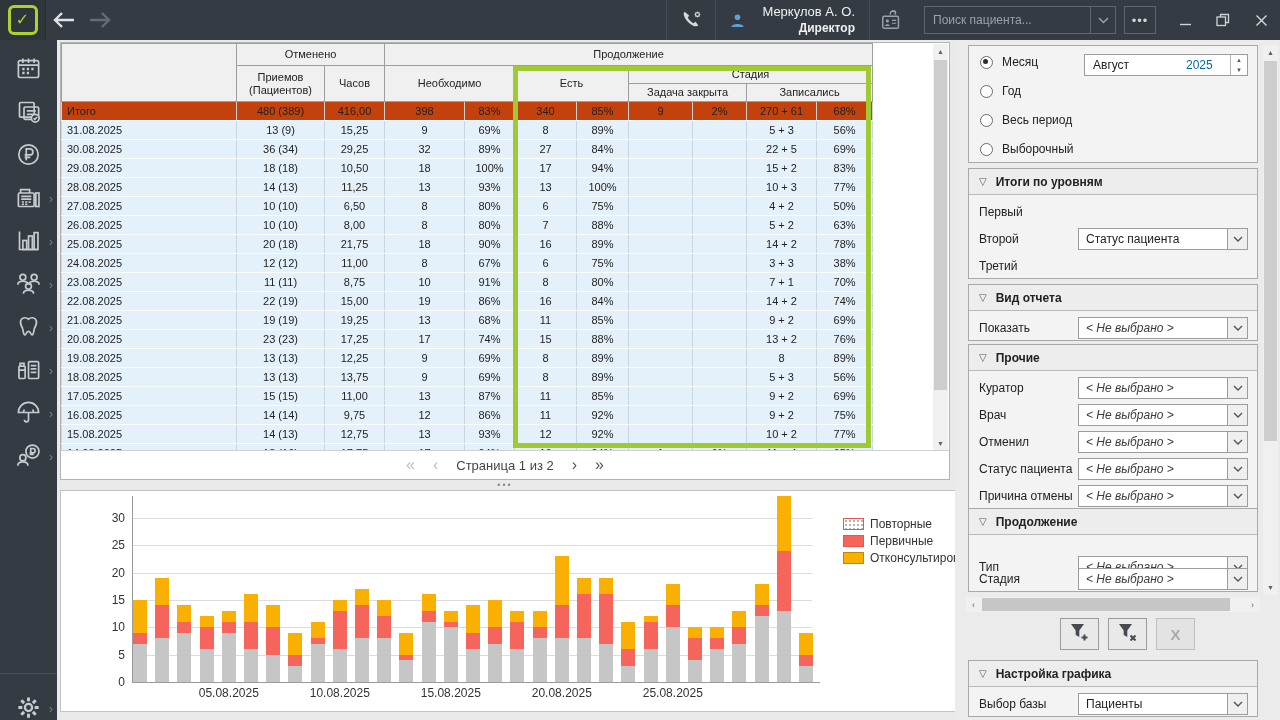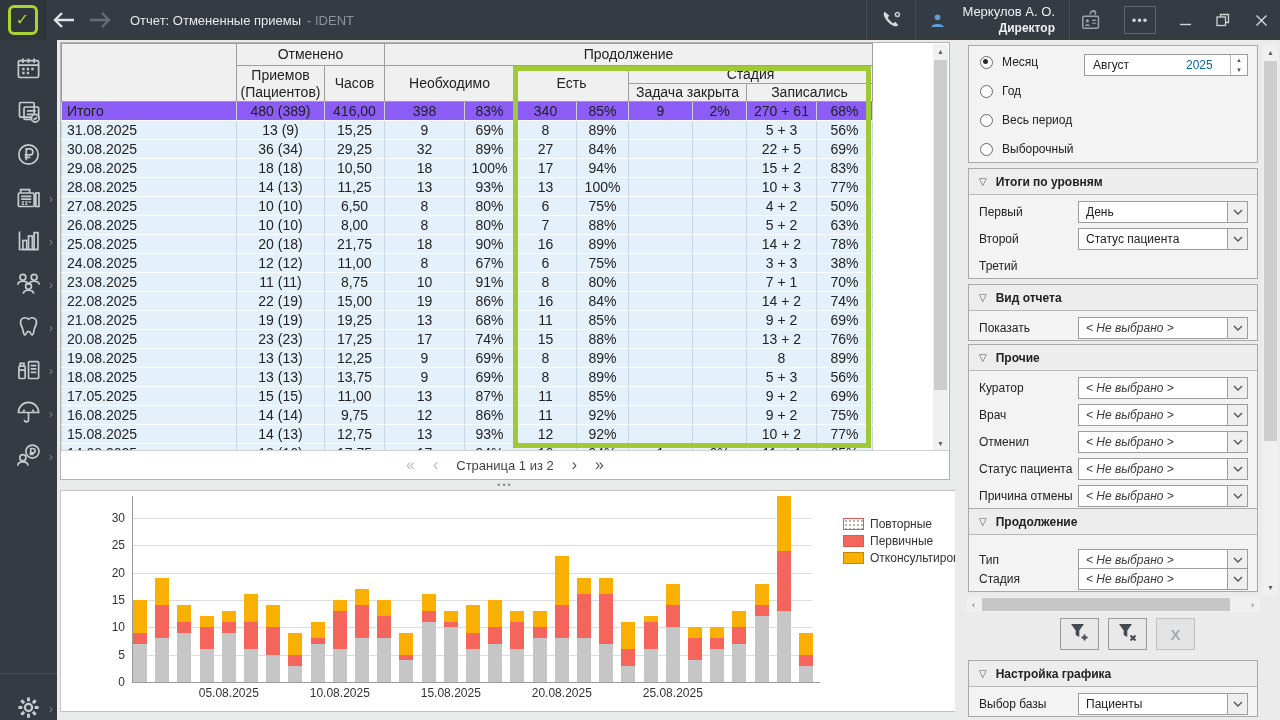--- a/index.html
+++ b/index.html
@@ -27,25 +27,25 @@
     color:#cfd3d6;font-size:13px;letter-spacing:1px}
   .winctl{width:38px;display:flex;align-items:center;justify-content:center}
   
   #sidebar{position:absolute;left:0;top:40px;width:57px;height:680px;background:#343b42}
   .sb-item{position:absolute;left:0;width:57px;height:42px;display:flex;align-items:center;justify-content:center}
   .sb-chev{position:absolute;right:4px;top:50%;transform:translateY(-50%);color:#798087;font-size:12px;line-height:1}
   #sb-sep{position:absolute;left:0;right:0;border-top:1px solid #454d54}
   
   #table-card{position:absolute;left:60px;top:42px;width:890px;height:438px;background:#fff;border:1px solid #b3b3b3;box-sizing:border-box;overflow:hidden}
   #table-clip{position:absolute;left:0;top:0;width:860px;height:408px;overflow:hidden}
-  table.rep{border-collapse:collapse;table-layout:fixed;font-size:14px;color:#222}
+  table.rep{border-collapse:collapse;table-layout:fixed;font-size:11px;color:#222}
   table.rep th{font-weight:normal;background:#f0f0f0;border:1px solid #9e9e9e;padding:0;text-align:center;line-height:1.15}
   table.rep td{border-left:1px solid #c5d6e2;border-right:1px solid #c5d6e2;border-top:1px solid #fbfdfe;border-bottom:1px solid #fbfdfe;
     padding:0 4px;height:18px;text-align:center;background:#e5f1fa;white-space:nowrap;overflow:hidden}
-  table.rep tr.total td{background:#8b5cf6;border-left:1px solid #cfcfcf;border-right:1px solid #cfcfcf}
+  table.rep tr.total td{background:#c2410c;border-left:1px solid #cfcfcf;border-right:1px solid #cfcfcf}
   table.rep td.datecell{text-align:left;padding-left:5px}
   #green-box{position:absolute;left:452px;top:23px;width:358px;height:382px;border:5px solid #9fca33;box-sizing:border-box;pointer-events:none}
   
   .vsb{position:absolute;width:15px;background:#f0f0f0}
   .vsb .arr{position:absolute;left:0;width:15px;height:15px;display:flex;align-items:center;justify-content:center;font-size:7px;color:#606060}
   .vsb .thumb{position:absolute;left:1px;width:13px;background:#cdcdcd}
   
   #pager{position:absolute;left:0;bottom:0;width:100%;height:28px;border-top:1px solid #d0d0d0;background:#fff;
     display:flex;align-items:center;justify-content:center;gap:18px;font-size:13px;color:#444}
   .pg-arr{font-size:16px;line-height:1}
@@ -105,24 +105,20 @@
   <div class="nav-arr">
     <svg width="22" height="16" viewBox="0 0 22 16">
         <path d="M9 1 L2 8 L9 15 M2 8 H21" stroke="#dfe3e5" stroke-width="2.4" fill="none"></path>
       </svg>
   </div>
   <div class="nav-arr">
     <svg width="22" height="16" viewBox="0 0 22 16">
         <path d="M13 1 L20 8 L13 15 M20 8 H1" stroke="#656d74" stroke-width="2.4" fill="none"></path>
       </svg>
   </div>
-  <div id="win-title">
-    <span>Отчет: Отмененные приемы</span>
-      <span class="suffix">- IDENT</span>
-  </div>
   <div class="tb-spacer"></div>
   <div class="tb-div"></div>
   <div class="tb-btn" style="width:48px">
     <svg width="22" height="22" viewBox="0 0 24 24">
       <path d="M5 3 C4 4 3.5 6 5 9 C7 13 10 16 14 18 C17 19.5 19 19 20 18 L17 14 L14.5 15.5 C12 14 10 12 8.5 9.5 L10 7 Z" fill="#d6dadd"></path>
       <circle cx="19" cy="6" r="2.1" fill="none" stroke="#d6dadd" stroke-width="1.3"></circle>
       <path d="M19 2.8v1M19 8.2v1M15.8 6h1M21.2 6h1M16.9 3.9l.7.7M20.4 7.4l.7.7M21.1 3.9l-.7.7M17.6 7.4l-.7.7" stroke="#d6dadd" stroke-width="1"></path>
     </svg>
   </div>
   <div class="tb-div"></div>
@@ -140,20 +136,28 @@
   <div class="tb-btn" style="width:44px">
     <svg width="26" height="24" viewBox="0 0 28 26">
       <path d="M12 7 C12 3 16 2 18 4 M18 4 l-3.4-.4 M18 4 l-.6 3.2" stroke="#9aa1a7" stroke-width="1.6" fill="none"></path>
       <rect x="4" y="9" width="17" height="13" rx="1.5" fill="none" stroke="#9aa1a7" stroke-width="1.6"></rect>
       <circle cx="9" cy="14" r="1.7" fill="#9aa1a7"></circle>
         <path d="M6.5 19.5c0-2.6 5-2.6 5 0" fill="#9aa1a7"></path>
       <path d="M14 13.5h4.5M14 16.5h4.5" stroke="#9aa1a7" stroke-width="1.3"></path>
     </svg>
   </div>
   <div id="search-wrap">
+    <div id="search-combo">
+      <div id="search-input">Поиск пациента...</div>
+      <div id="search-dd">
+        <svg width="11" height="7" viewBox="0 0 11 7">
+            <path d="M1 1 L5.5 5.5 L10 1" stroke="#9aa1a8" stroke-width="1.5" fill="none"></path>
+          </svg>
+      </div>
+    </div>
     <div id="more-btn">•••</div>
   </div>
   <div class="winctl">
     <svg width="13" height="13" viewBox="0 0 13 13">
         <path d="M1 10.5 H12" stroke="#cfd3d6" stroke-width="1.4"></path>
       </svg>
   </div>
   <div class="winctl">
     <svg width="14" height="14" viewBox="0 0 14 14">
       <rect x="1" y="4" width="8.5" height="8.5" fill="none" stroke="#cfd3d6" stroke-width="1.3"></rect>
@@ -776,28 +780,20 @@
         </div>
       </div>
     </div>
     <div class="pbox" style="top:128px;height:111px">
       <div class="sec-head">
         <span class="sec-tri">▽</span>
         <span>Итоги по уровням</span>
       </div>
       <div class="prow" style="position:absolute;left:0;right:0;top:30px">
         <span class="lbl">Первый</span>
-        <div class="combo">
-          <div class="val">День</div>
-          <div class="dd">
-            <svg width="10" height="6" viewBox="0 0 10 6">
-              <path d="M1 1 L5 5 L9 1" fill="none" stroke="#555" stroke-width="1.4"></path>
-            </svg>
-          </div>
-        </div>
       </div>
       <div class="prow" style="position:absolute;left:0;right:0;top:57px">
         <span class="lbl">Второй</span>
         <div class="combo">
           <div class="val">Статус пациента</div>
           <div class="dd">
             <svg width="10" height="6" viewBox="0 0 10 6">
               <path d="M1 1 L5 5 L9 1" fill="none" stroke="#555" stroke-width="1.4"></path>
             </svg>
           </div>
@@ -883,21 +879,21 @@
             </svg>
           </div>
         </div>
       </div>
     </div>
     <div class="pbox" style="top:468px;height:84px">
       <div class="sec-head">
         <span class="sec-tri">▽</span>
         <span>Продолжение</span>
       </div>
-      <div class="prow" style="position:absolute;left:0;right:0;top:38px">
+      <div class="prow" style="position:absolute;left:0;right:0;top:45px">
         <span class="lbl">Тип</span>
         <div class="combo">
           <div class="val ph">&lt; Не выбрано &gt;</div>
           <div class="dd">
             <svg width="10" height="6" viewBox="0 0 10 6">
               <path d="M1 1 L5 5 L9 1" fill="none" stroke="#555" stroke-width="1.4"></path>
             </svg>
           </div>
         </div>
       </div>

